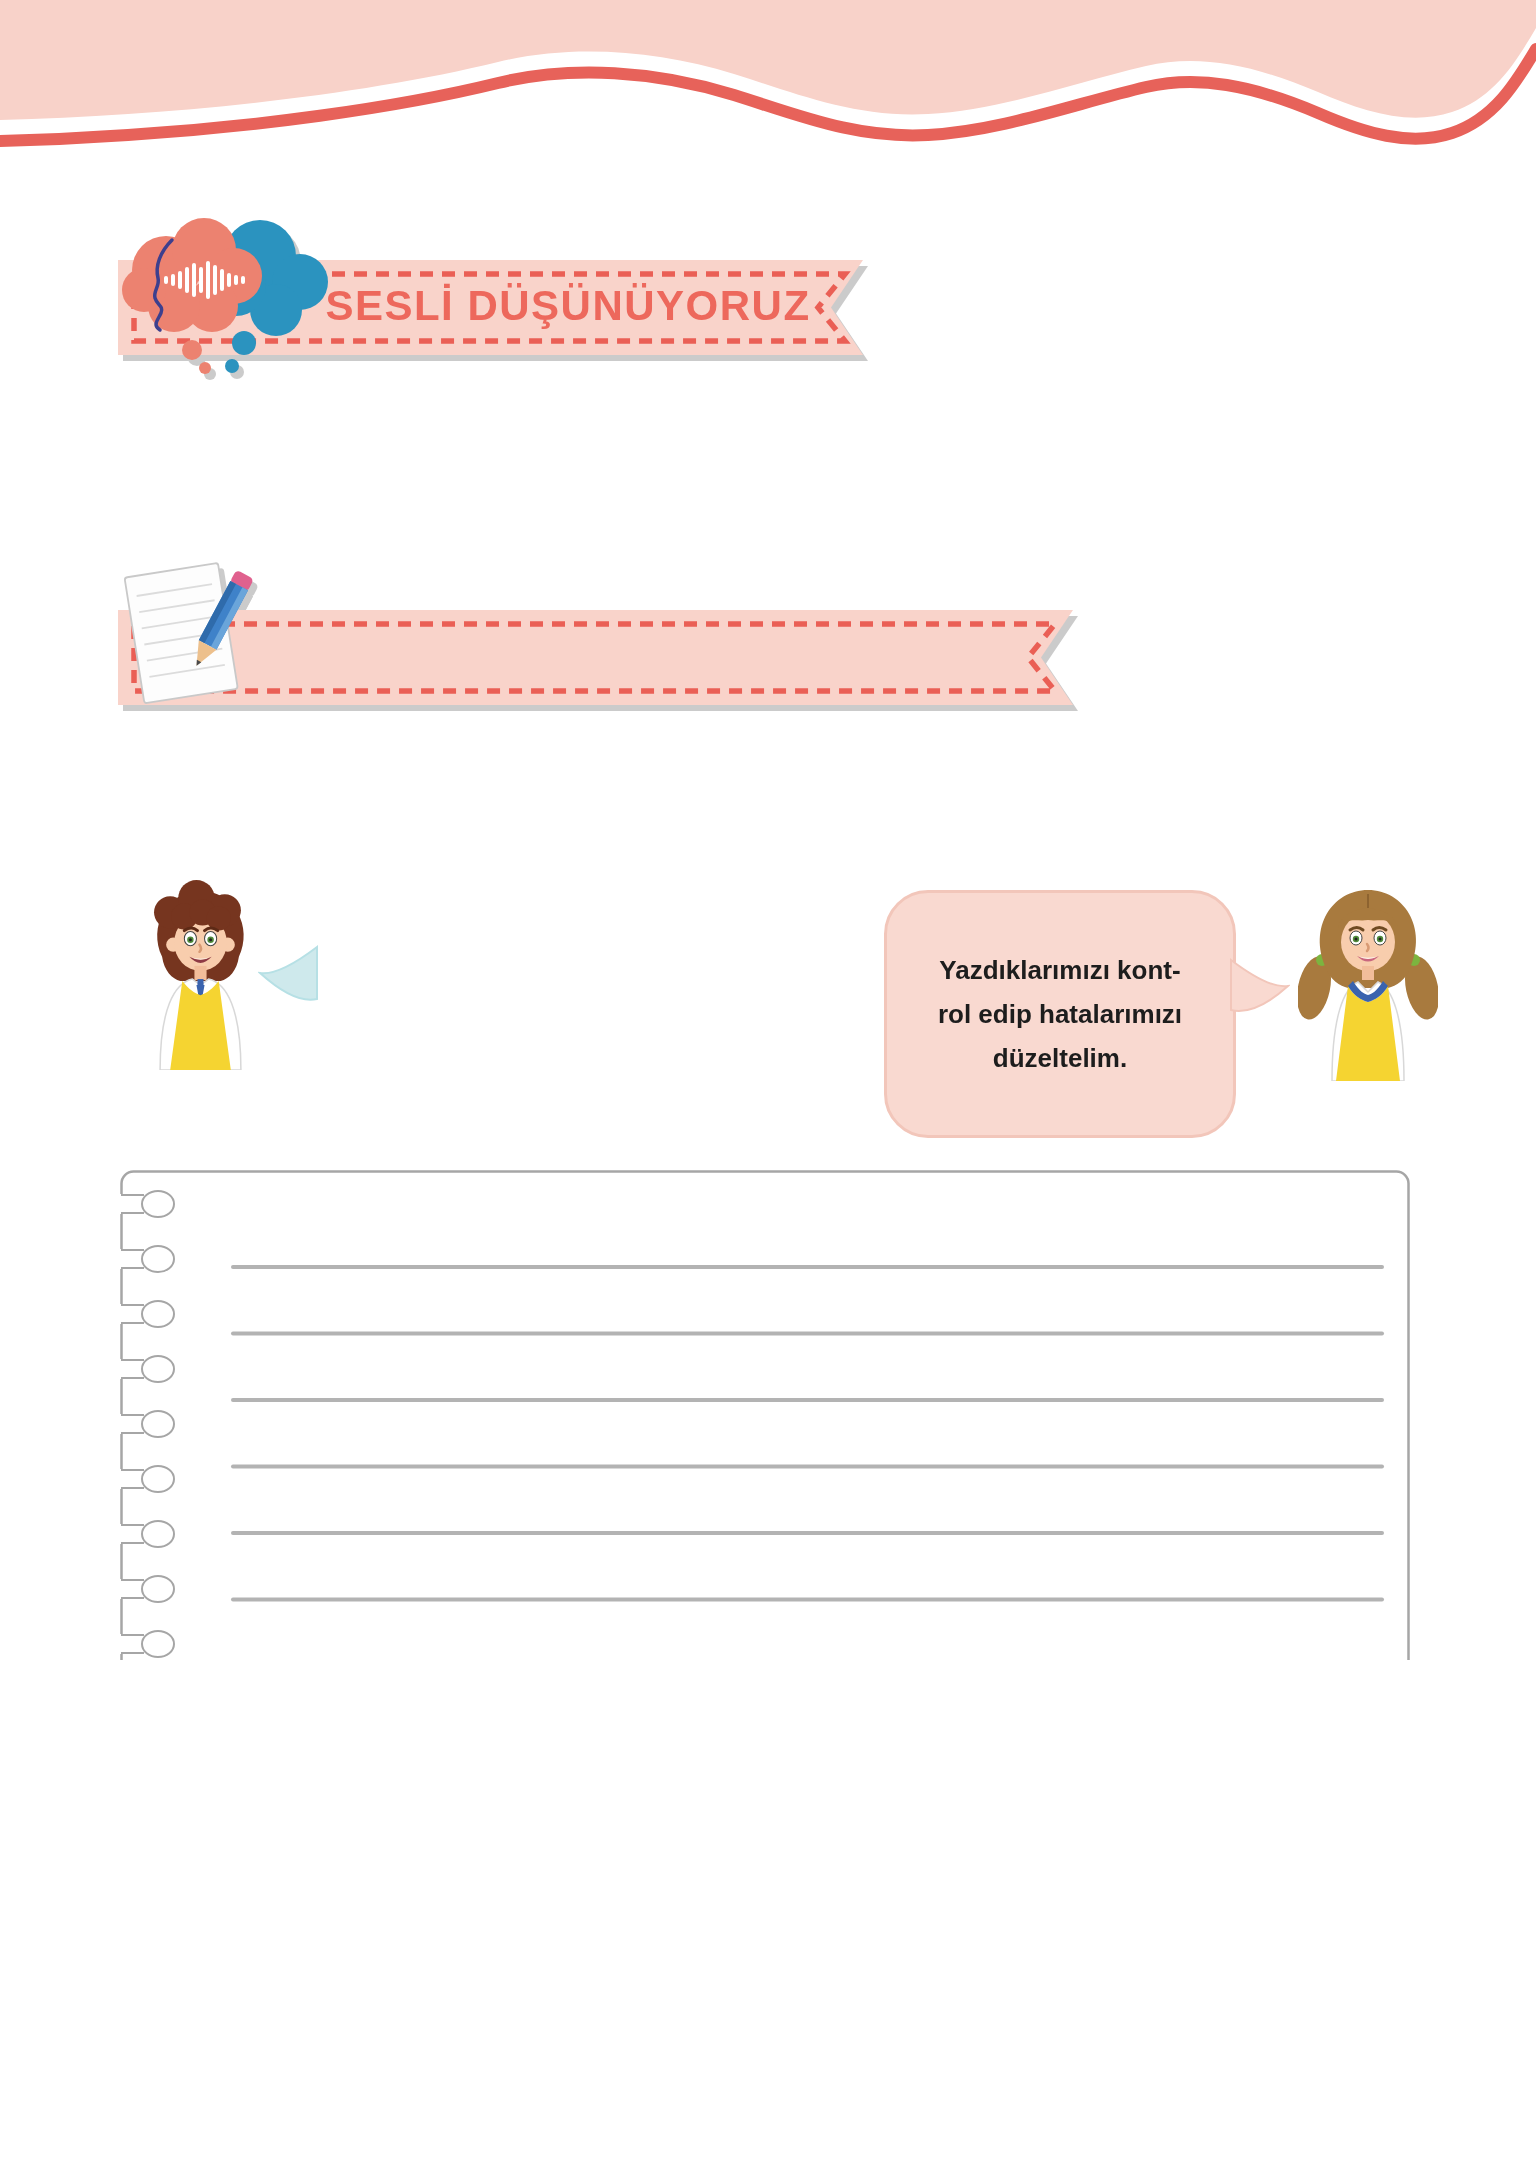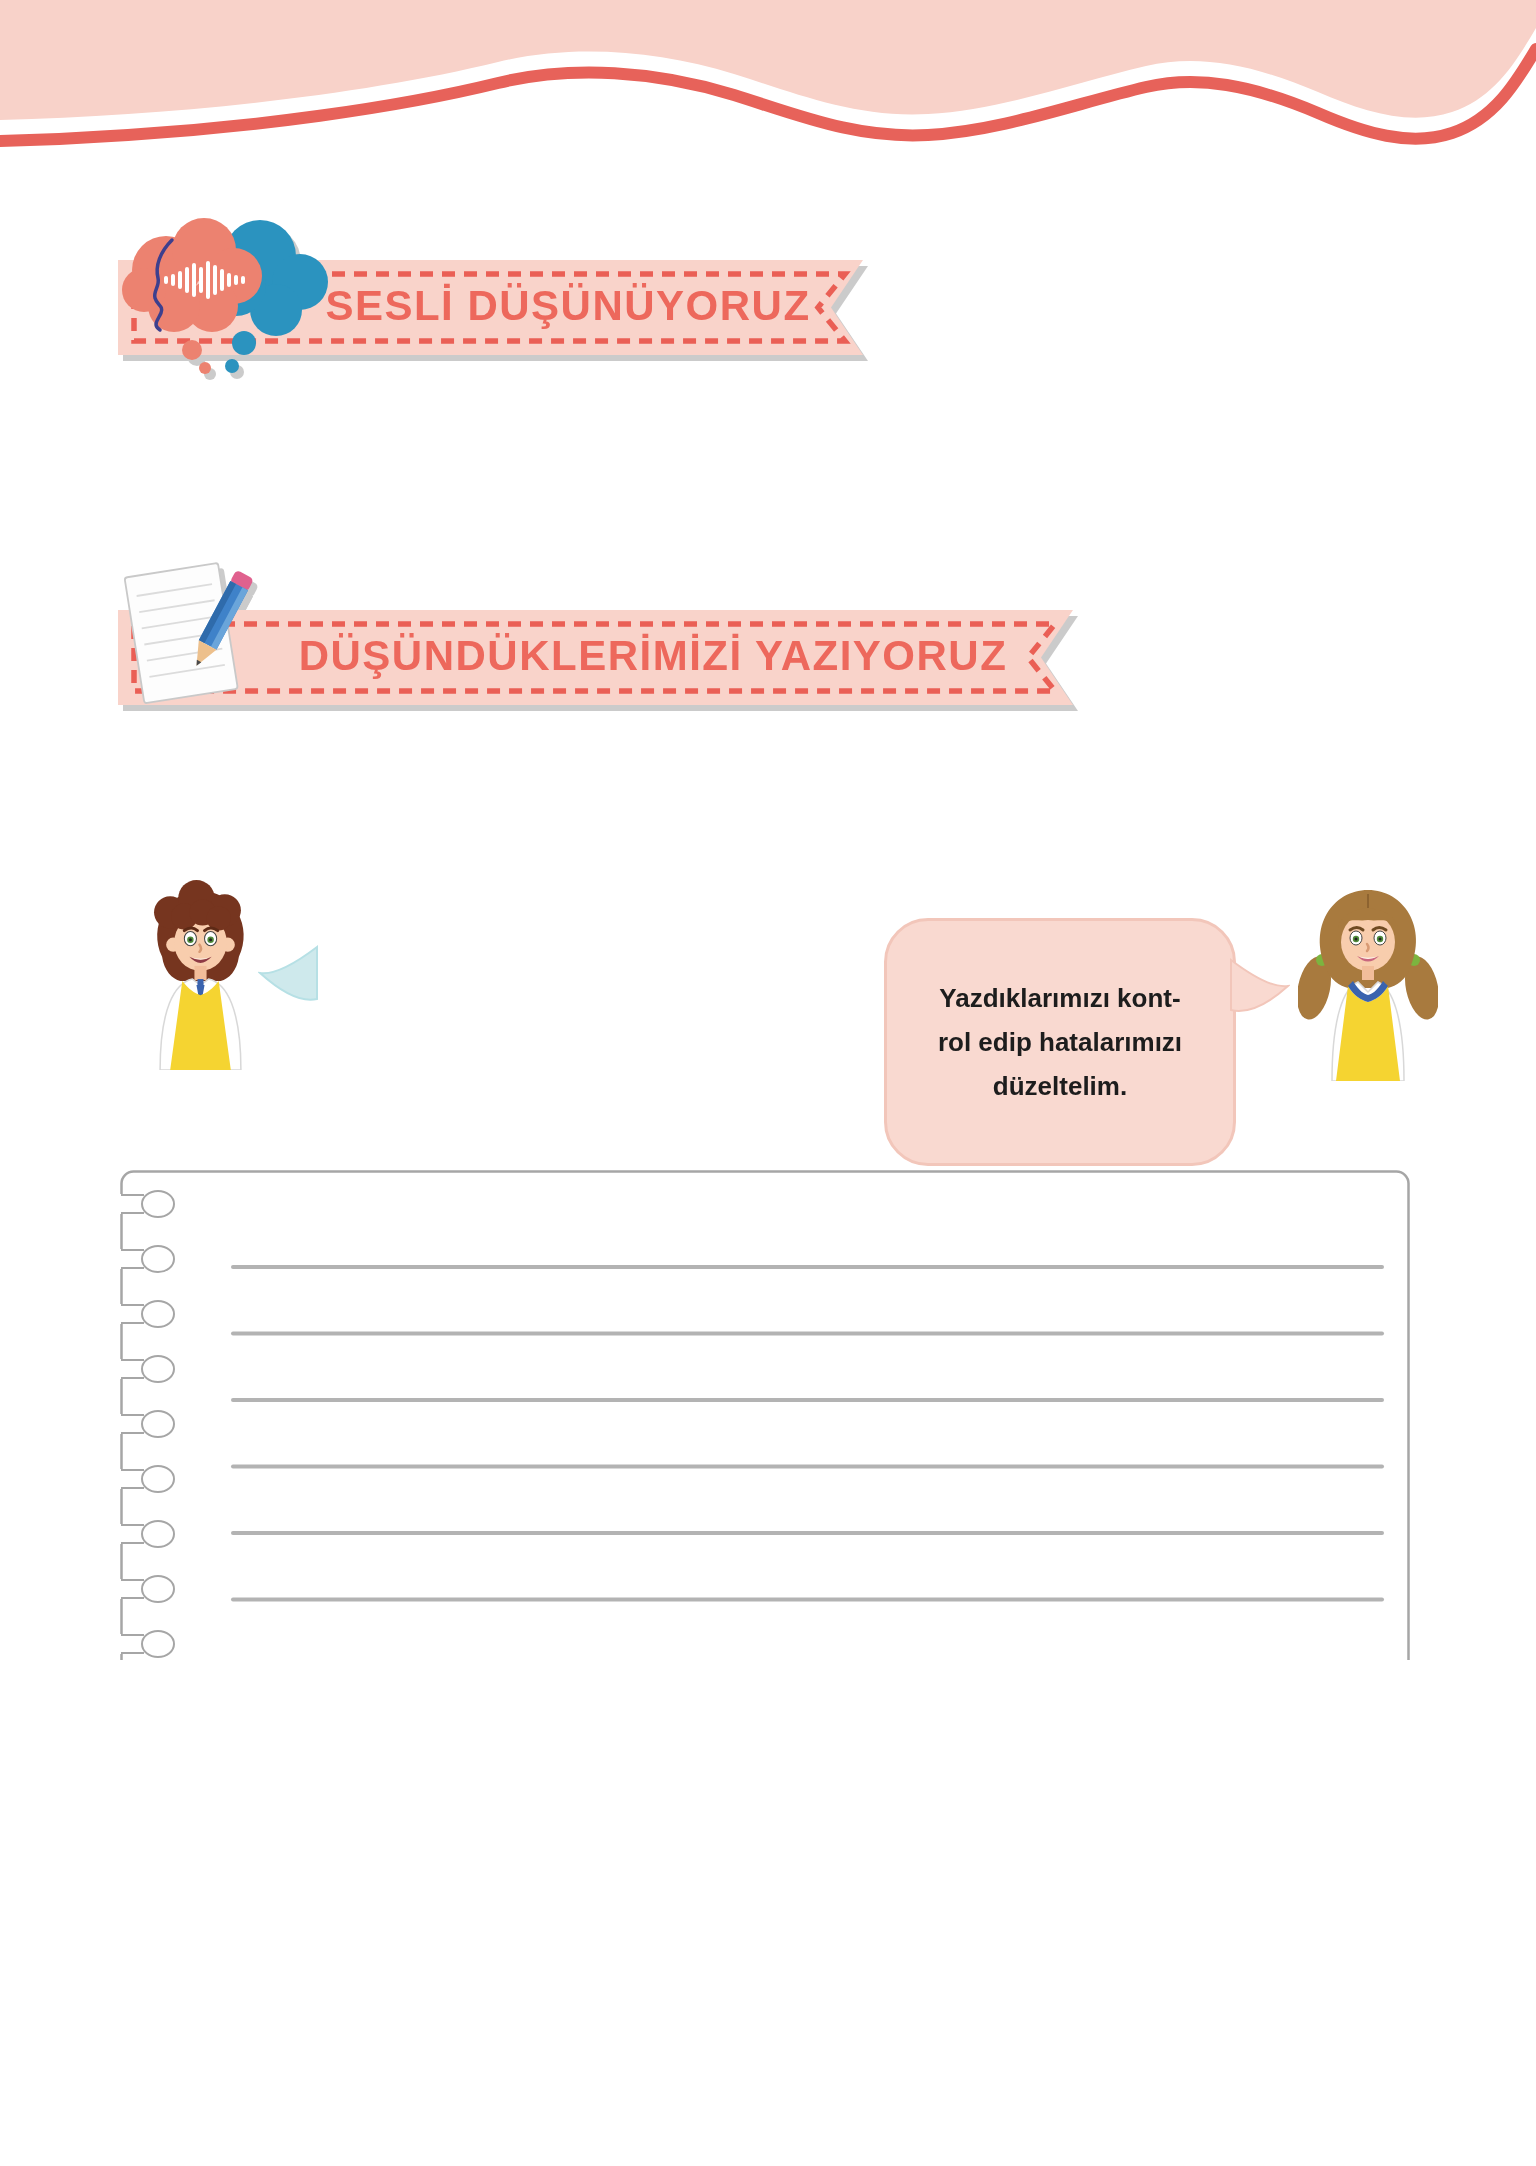--- a/index.html
+++ b/index.html
@@ -101,21 +101,20 @@
       </g>
     </svg>
   </div>
 
 
   <div class="abs ribbon" style="left:118px; top:610px; width:955px; height:95px;">
     <svg class="ribbon-bg" viewBox="0 0 955 95" preserveAspectRatio="none">
       <polygon points="0,0 955,0 923,47.5 955,95 0,95" fill="#f9d3ca"></polygon>
       <path d="M16,14 H937 L910,47.5 L937,81 H16 Z" fill="none" stroke="#ea5f55" stroke-width="5.5" stroke-dasharray="13 9"></path>
     </svg>
-    <span class="ribbon-title" style="left:185px; right:70px;">DÜŞÜNDÜKLERİMİZİ YAZIYORUZ</span>
 
     <svg class="banner-icon" style="left:-6px; top:-52px; width:160px; height:150px;" viewBox="0 0 175 165">
       <g transform="rotate(-9 80 85)">
         <rect x="24" y="12" width="104" height="140" rx="3" fill="#fdfdfd" stroke="#c9c9c9" stroke-width="2"></rect>
         <g stroke="#dcdcdc" stroke-width="2">
           <line x1="34" y1="34" x2="118" y2="34"></line>
             <line x1="34" y1="52" x2="118" y2="52"></line>
           <line x1="34" y1="70" x2="118" y2="70"></line>
             <line x1="34" y1="88" x2="118" y2="88"></line>
           <line x1="34" y1="106" x2="118" y2="106"></line>
@@ -160,21 +159,21 @@
     <path d="M20,190 C20,130 34,104 52,100 L60,106 L68,100 C86,104 100,130 100,190 Z" fill="#ffffff" stroke="#d8d8d8" stroke-width="1.5"></path>
     <rect x="57" y="100" width="6" height="6" fill="#3a63ae"></rect>
     <polygon points="56,106 64,106 60,128" fill="#3a63ae"></polygon>
     <path d="M30,190 L42,102 C48,110 54,114 60,116 C66,114 72,110 78,102 L90,190 Z" fill="#f5d431"></path>
   </svg>
 
   <svg class="abs bubble-tail" style="left:258px; top:945px; width:60px; height:72px;" viewBox="0 0 60 72">
     <path d="M59,2 C38,18 16,30 2,28 C22,46 42,58 59,54 Z" fill="#cee9ec" stroke="#b6e0e5" stroke-width="2"></path>
   </svg>
 
-  <div class="abs bubble bubble-pink" style="left:884px; top:890px; width:352px; height:248px; padding:0 14px; box-sizing:border-box; border-radius:44px;margin-top:28px;">
+  <div class="abs bubble bubble-pink" style="left:884px; top:890px; width:352px; height:248px; padding:0 14px; box-sizing:border-box; border-radius:44px;">
     <span>Yazdıklarımızı kont-
 rol edip hatalarımızı
 düzeltelim.</span>
   </div>
   <svg class="abs bubble-tail" style="left:1230px; top:958px; width:60px; height:70px;" viewBox="0 0 60 70">
     <path d="M1,2 C22,18 44,30 58,28 C38,46 18,56 1,52 Z" fill="#f9d9d0" stroke="#f2c6ba" stroke-width="2"></path>
   </svg>
 
   <svg class="abs" style="left:1298px; top:876px; width:140px; height:205px;" viewBox="0 0 140 205">
     <ellipse cx="16" cy="112" rx="16" ry="32" fill="#a87a3e" transform="rotate(12 16 112)"></ellipse>

